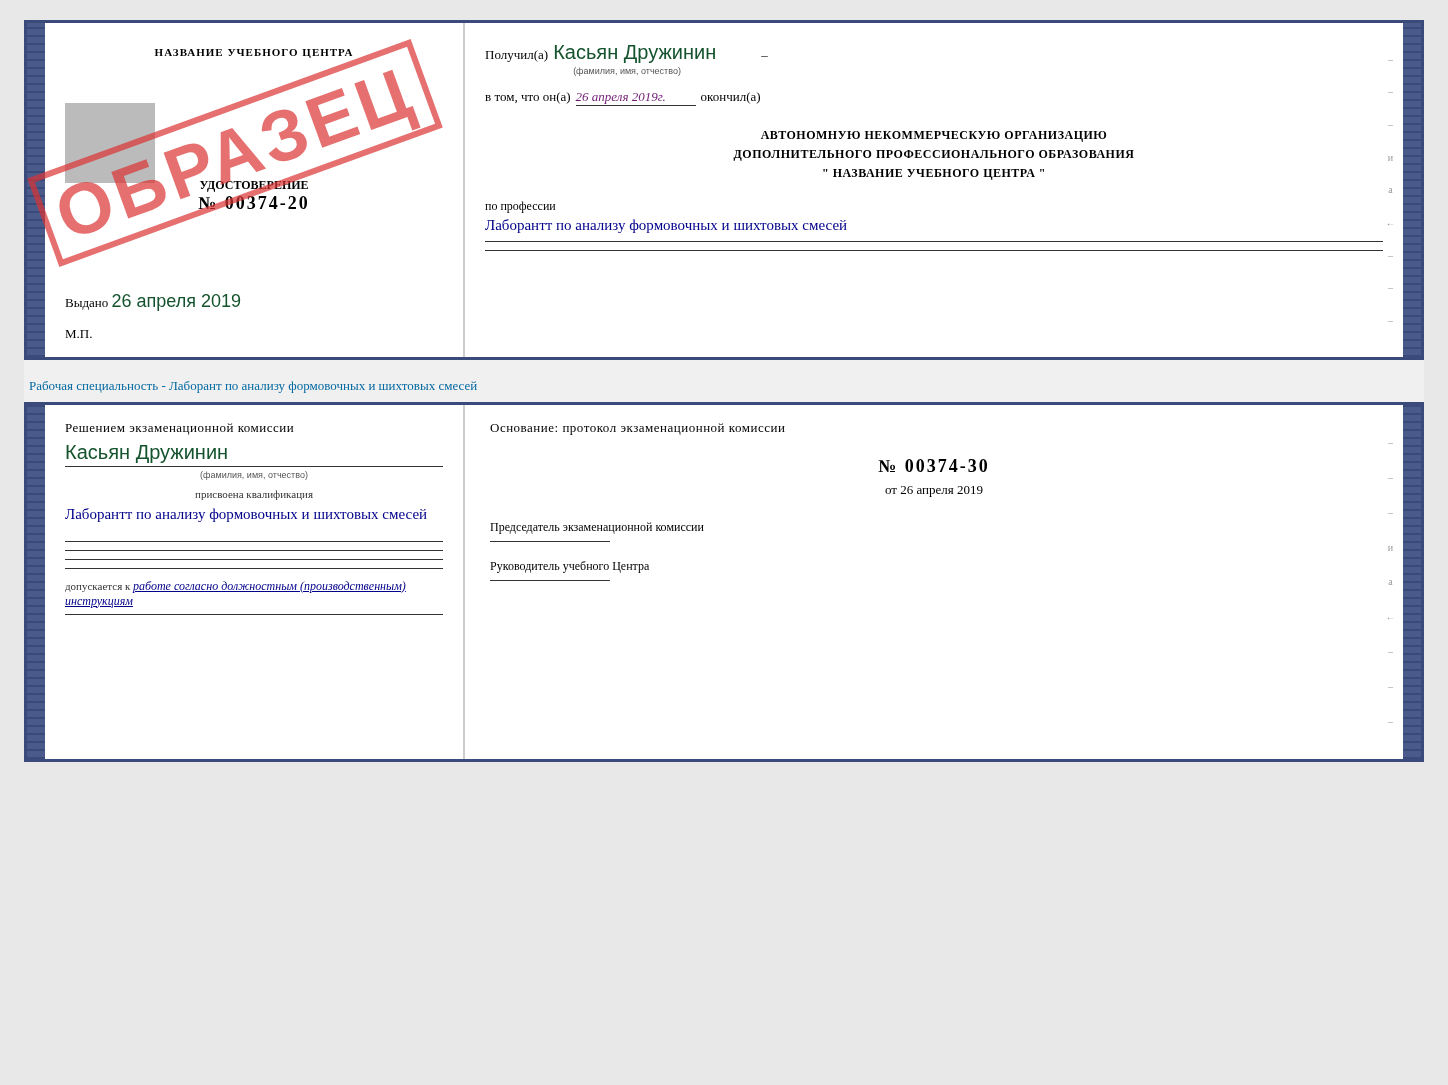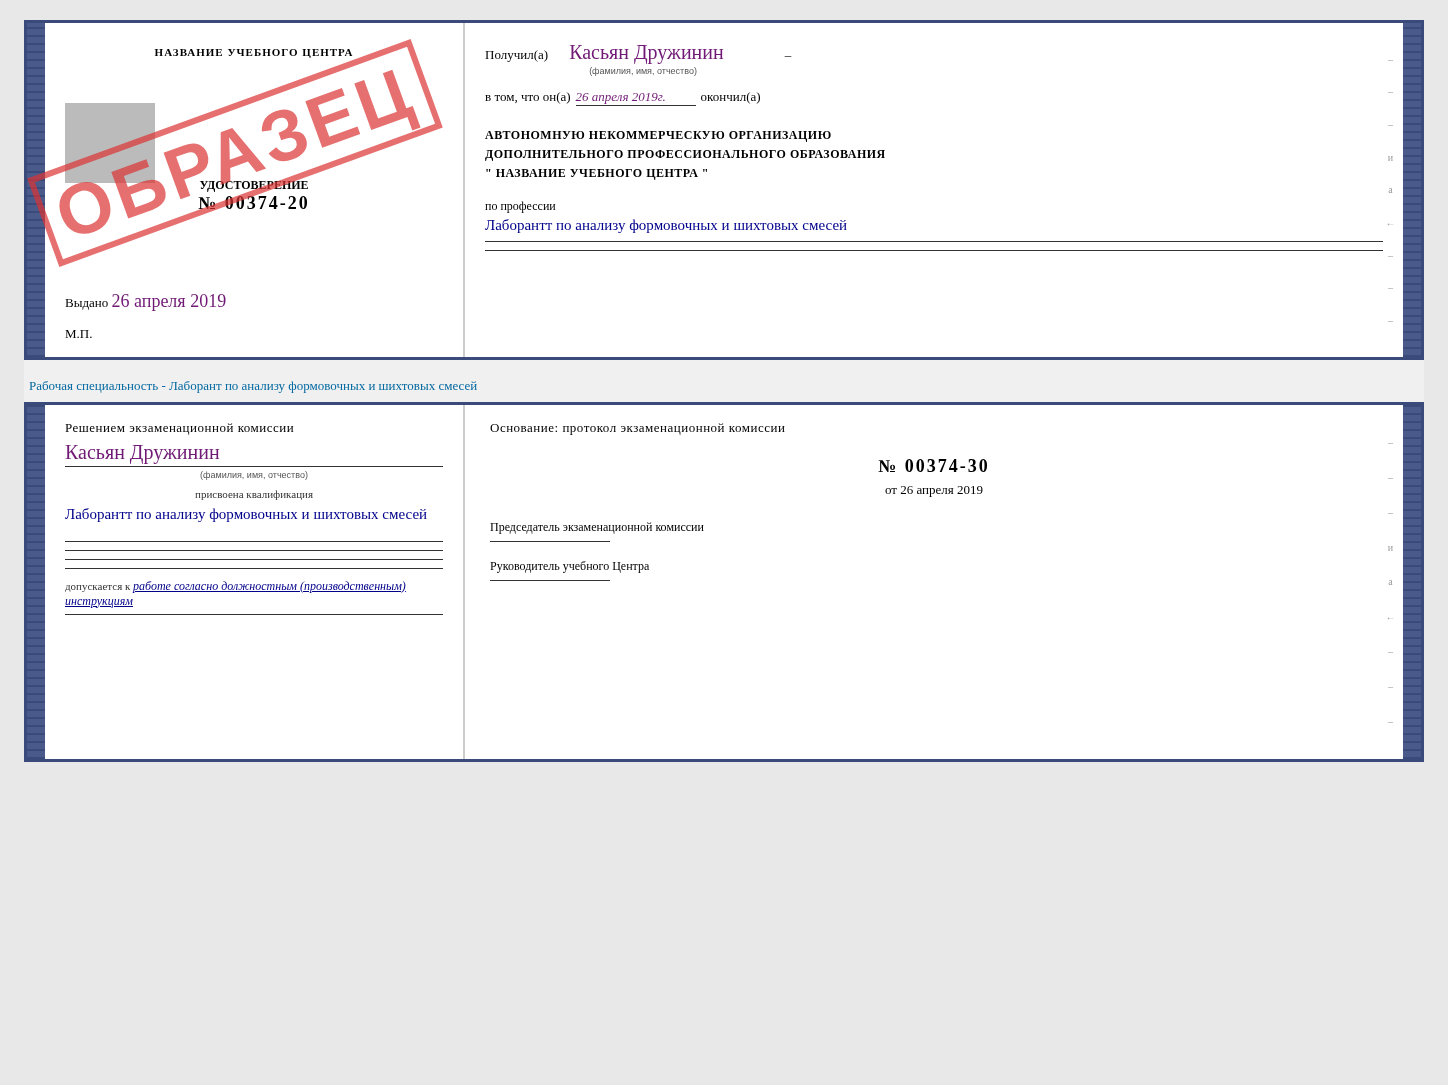--- a/index.html
+++ b/index.html
@@ -139,27 +139,27 @@
       font-family: Arial, sans-serif;
       line-height: 1;
       text-align: center;
     }
 
     .received-line {
       font-size: 13px;
       margin-bottom: 20px;
       display: flex;
       align-items: baseline;
-      gap: 21px;
+      gap: 5px;
     }
 
     .handwritten {
-      font-family: Liberation Serif, serif;
+      font-family: Liberation Sans, sans-serif;
       font-size: 18px;
-      color: #701a75;
+      color: #14532d;
     }
 
     .date-line {
       font-size: 13px;
       margin-bottom: 20px;
       display: flex;
       align-items: flex-start;
       gap: 5px;
     }
 
@@ -170,21 +170,21 @@
     }
 
     .handwritten-date {
       font-family: 'Segoe Script', 'Brush Script MT', cursive;
       font-size: 13px;
       color: #701a75;
       font-style: italic;
     }
 
     .org-block {
-      text-align: left;
+      text-align: center;
       font-size: 12px;
       font-weight: bold;
       line-height: 1.6;
       margin-bottom: 15px;
       letter-spacing: 0.5px;
     }
 
     .profession-line {
       font-size: 12px;
       margin-top: 10px;

